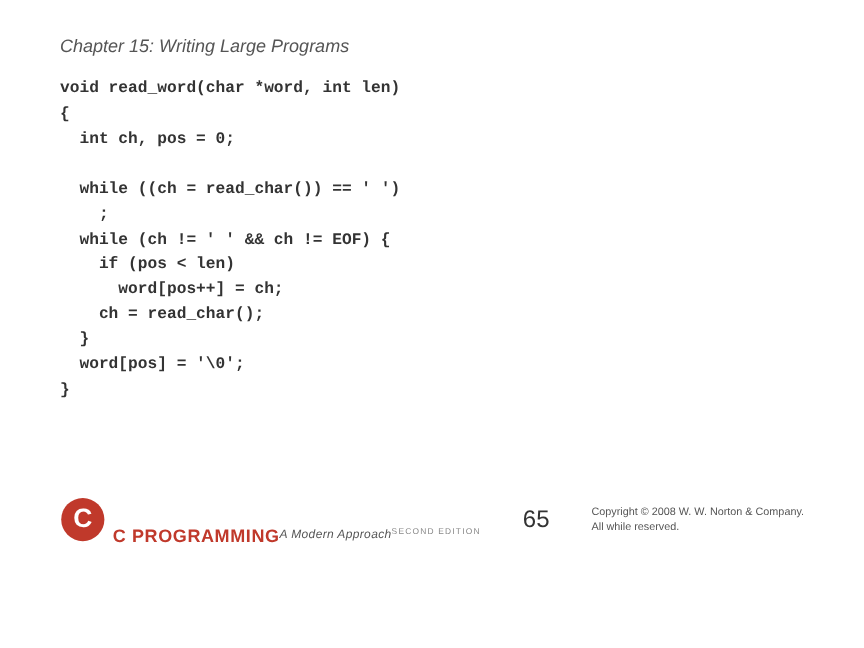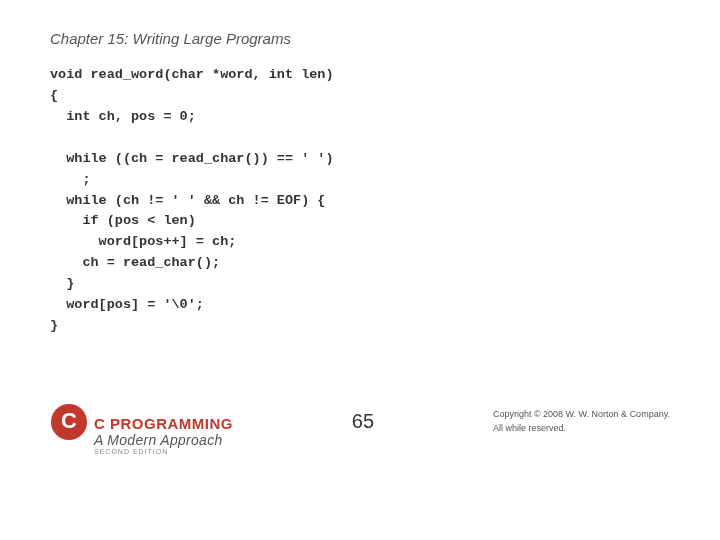--- a/index.html
+++ b/index.html
@@ -63,34 +63,34 @@
       gap: 6px;
     }
 
     .logo-c-circle {
       width: 38px;
       height: 38px;
     }
 
     .logo-text-block {
       display: flex;
-      flex-direction: column;
+      flex-direction: row;
       line-height: 1.1;
       margin-top: 29px;
     }
 
     .logo-main-text {
       font-size: 15px;
       font-weight: bold;
       color: #c0392b;
       letter-spacing: 0.5px;
     }
 
     .logo-sub-text {
-      font-size: 14px;
+      font-size: 10px;
       color: #555555;
       font-style: italic;
       letter-spacing: 0.3px;
     }
 
     .logo-edition {
       font-size: 7px;
       color: #888888;
       letter-spacing: 1px;
       text-transform: uppercase;

